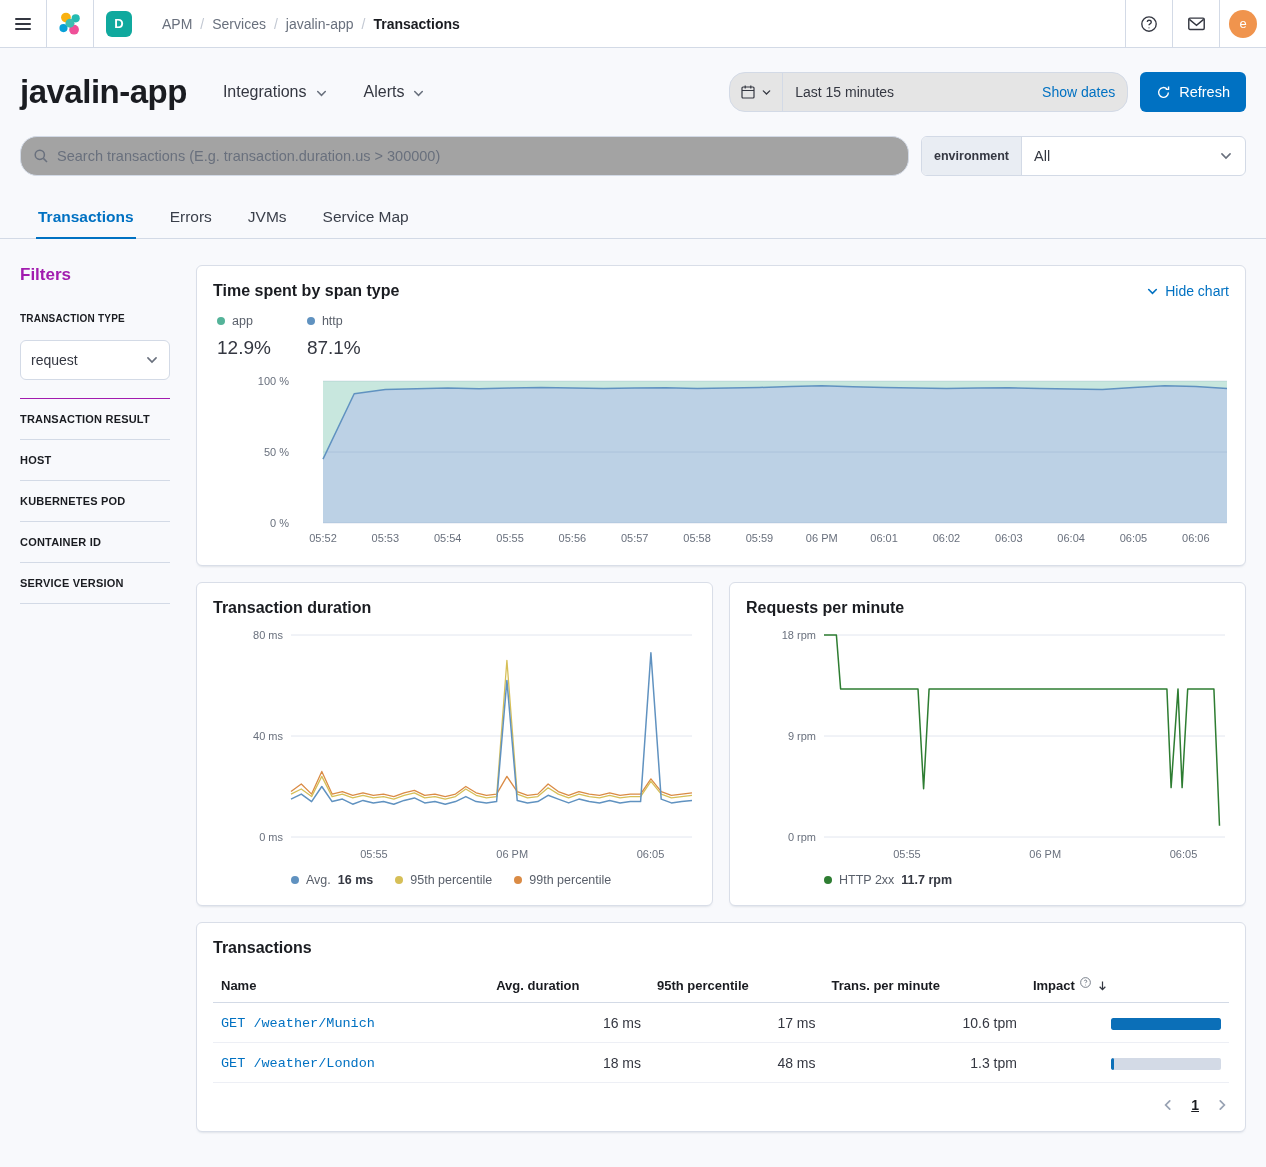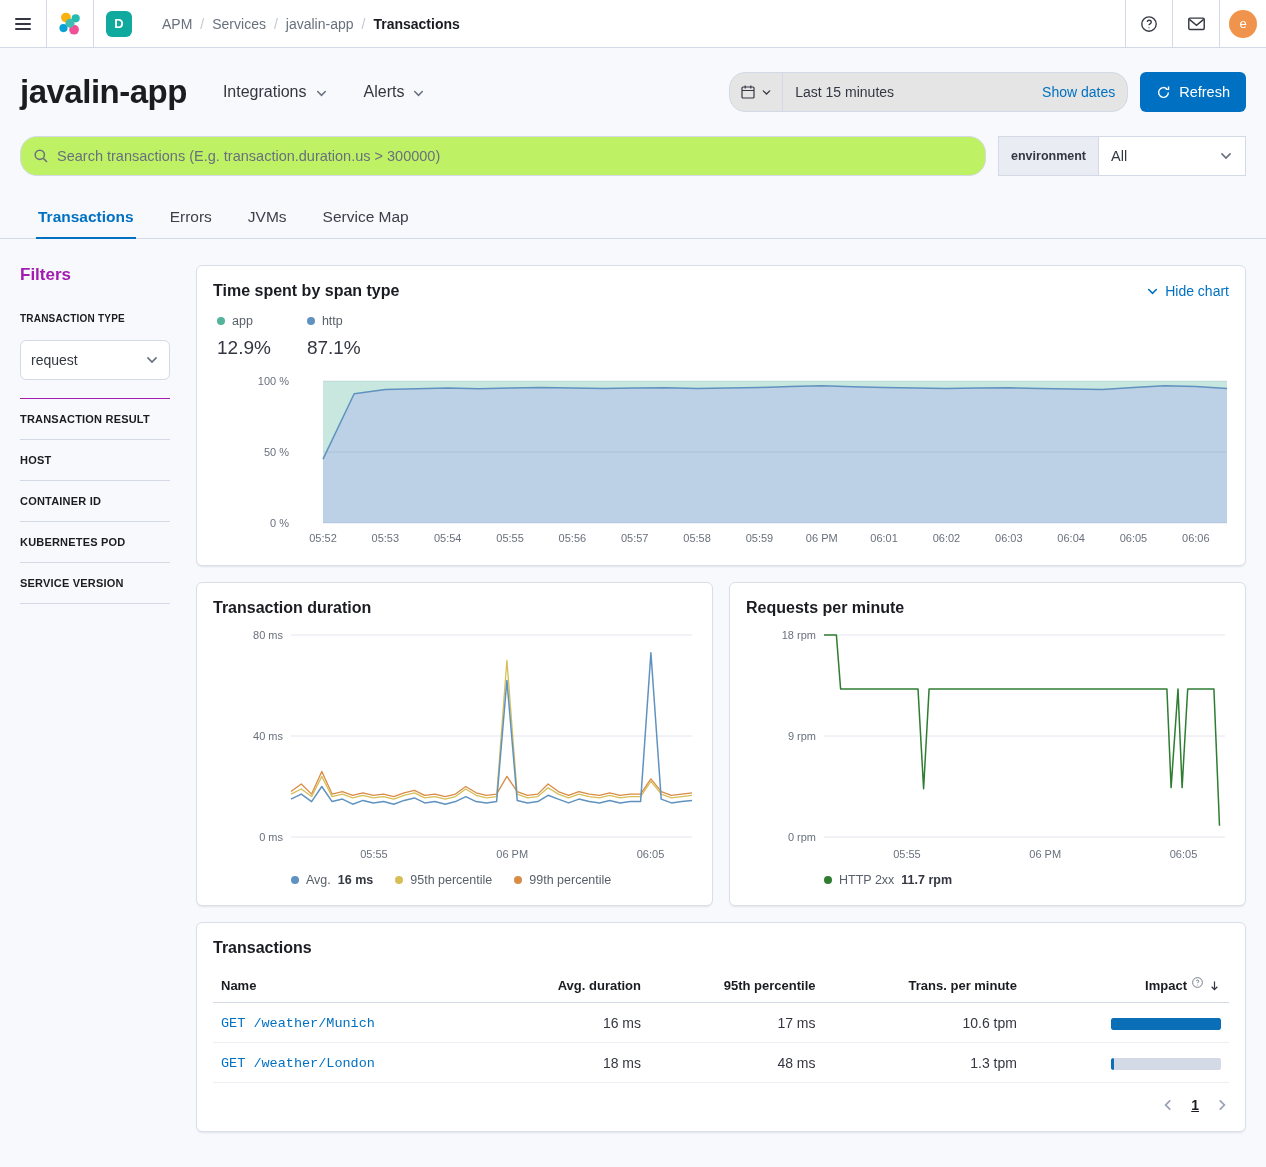--- a/index.html
+++ b/index.html
@@ -29,24 +29,24 @@
   .hdr-link svg{margin-top:2px}
   .hdr-right{margin-left:auto;display:flex;align-items:center;gap:12px}
   .datepicker{display:flex;align-items:center;height:40px;width:399px;background:#e5e5e5;border:1px solid #d3dae6;border-radius:16px;overflow:hidden}
   .dp-cal{display:flex;align-items:center;gap:5px;padding:0 10px;height:100%;border-right:1px solid #d3dae6}
   .dp-text{flex:1;padding:0 12px;color:#343741}
   .dp-show{color:#0071c2;padding:0 12px;font-weight:500}
   .refresh-btn{display:flex;align-items:center;gap:8px;height:40px;padding:0 16px;background:#0071c2;color:#fff;border-radius:6px;font-weight:500;font-size:14.5px}
 
   
   .search-row{display:flex;gap:12px;margin:24px 20px 0}
-  .search-box{flex:1;display:flex;align-items:center;height:40px;background:#bef264;border:1px solid #d3dae6;border-radius:17px;padding:0 12px;gap:8px}
+  .search-box{flex:1;display:flex;align-items:center;height:40px;background:#a3a3a3;border:1px solid #d3dae6;border-radius:17px;padding:0 12px;gap:8px}
   .search-box input{border:none;outline:none;flex:1;font:inherit;font-size:14.5px;color:#343741;background:transparent}
   .search-box input::placeholder{color:#69707d}
-  .env-group{display:flex;width:248px;height:40px;border:1px solid #d3dae6;border-radius:0;overflow:hidden;background:#fff}
+  .env-group{display:flex;width:325px;height:40px;border:1px solid #d3dae6;border-radius:6px;overflow:hidden;background:#fff}
   .env-label{background:#e9edf3;display:flex;align-items:center;padding:0 12px;font-size:12.5px;font-weight:600;color:#343741;border-right:1px solid #d3dae6}
   .env-select{flex:1;display:flex;align-items:center;justify-content:space-between;padding:0 12px;font-size:14.5px}
 
   
   .tabs{display:flex;gap:32px;padding:0 36px;margin-top:22px;border-bottom:1px solid #d3dae6}
   .tab{padding:10px 2px 11px;font-size:15.5px;font-weight:500;color:#3a3f4a;border-bottom:2px solid transparent;margin-bottom:-1px}
   .tab.active{color:#0071c2;font-weight:600;border-bottom-color:#0071c2}
 
   
   .content{display:flex;gap:26px;padding:26px 20px 0}
@@ -71,21 +71,21 @@
   .tick{font-family:"Liberation Sans","DejaVu Sans",sans-serif;font-size:11px;fill:#69707d}
   svg.chart{display:block;margin-top:8px}
 
   .half-row{display:flex;gap:16px}
   .half{flex:1;margin-bottom:16px}
   .legend-bottom{display:flex;align-items:center;gap:22px;margin:8px 0 2px 78px;font-size:12.5px;color:#69707d}
   .legend-bottom b{color:#343741;font-weight:700}
 
   
   table{width:100%;border-collapse:collapse;margin-top:12px}
-  th{font-size:13px;font-weight:700;color:#1a1c21;padding:9px 8px;border-bottom:1px solid #d3dae6;text-align:right;white-space:nowrap}
+  th{font-size:13px;font-weight:700;color:#1a1c21;padding:9px 8px;border-bottom:1px solid #d3dae6;text-align:left;white-space:nowrap}
   th.left{text-align:left}
   td{font-size:14px;padding:11px 8px;border-bottom:1px solid #edeff5;text-align:right;color:#343741}
   td.name{text-align:left}
   td.name a{color:#0071c2;font-family:"Liberation Mono","DejaVu Sans Mono",monospace;font-size:13.5px;text-decoration:none}
   .impact-track{display:inline-block;width:110px;height:12px;border-radius:2px;overflow:hidden;vertical-align:middle}
   .impact-fill{height:100%;border-radius:2px}
   .th-impact{display:inline-flex;align-items:center;gap:4px}
   .pagination{display:flex;justify-content:flex-end;align-items:center;gap:10px;margin-top:12px}
   .page-num{font-size:14px;font-weight:700;color:#1a1c21;text-decoration:underline;padding:2px 6px}
   .pg-btn{display:flex;align-items:center;color:#69707d}
@@ -218,22 +218,22 @@
     <div class="f-label">TRANSACTION TYPE</div>
     <button class="f-select">
       <span>request</span>
       <svg width="14" height="14" viewBox="0 0 12 12">
           <path d="M2.5 4.2L6 7.7l3.5-3.5" fill="none" stroke="#69707d" stroke-width="1.4" stroke-linecap="round"></path>
         </svg>
     </button>
     <div class="f-sections">
       <button class="f-section">TRANSACTION RESULT</button>
       <button class="f-section">HOST</button>
+      <button class="f-section">KUBERNETES POD</button>
       <button class="f-section">CONTAINER ID</button>
-      <button class="f-section">KUBERNETES POD</button>
       <button class="f-section">SERVICE VERSION</button>
     </div>
   </aside>
 
   <main class="main">
 
     <section class="panel">
       <div class="panel-head">
         <h3>Time spent by span type</h3>
         <button class="hide-chart">

